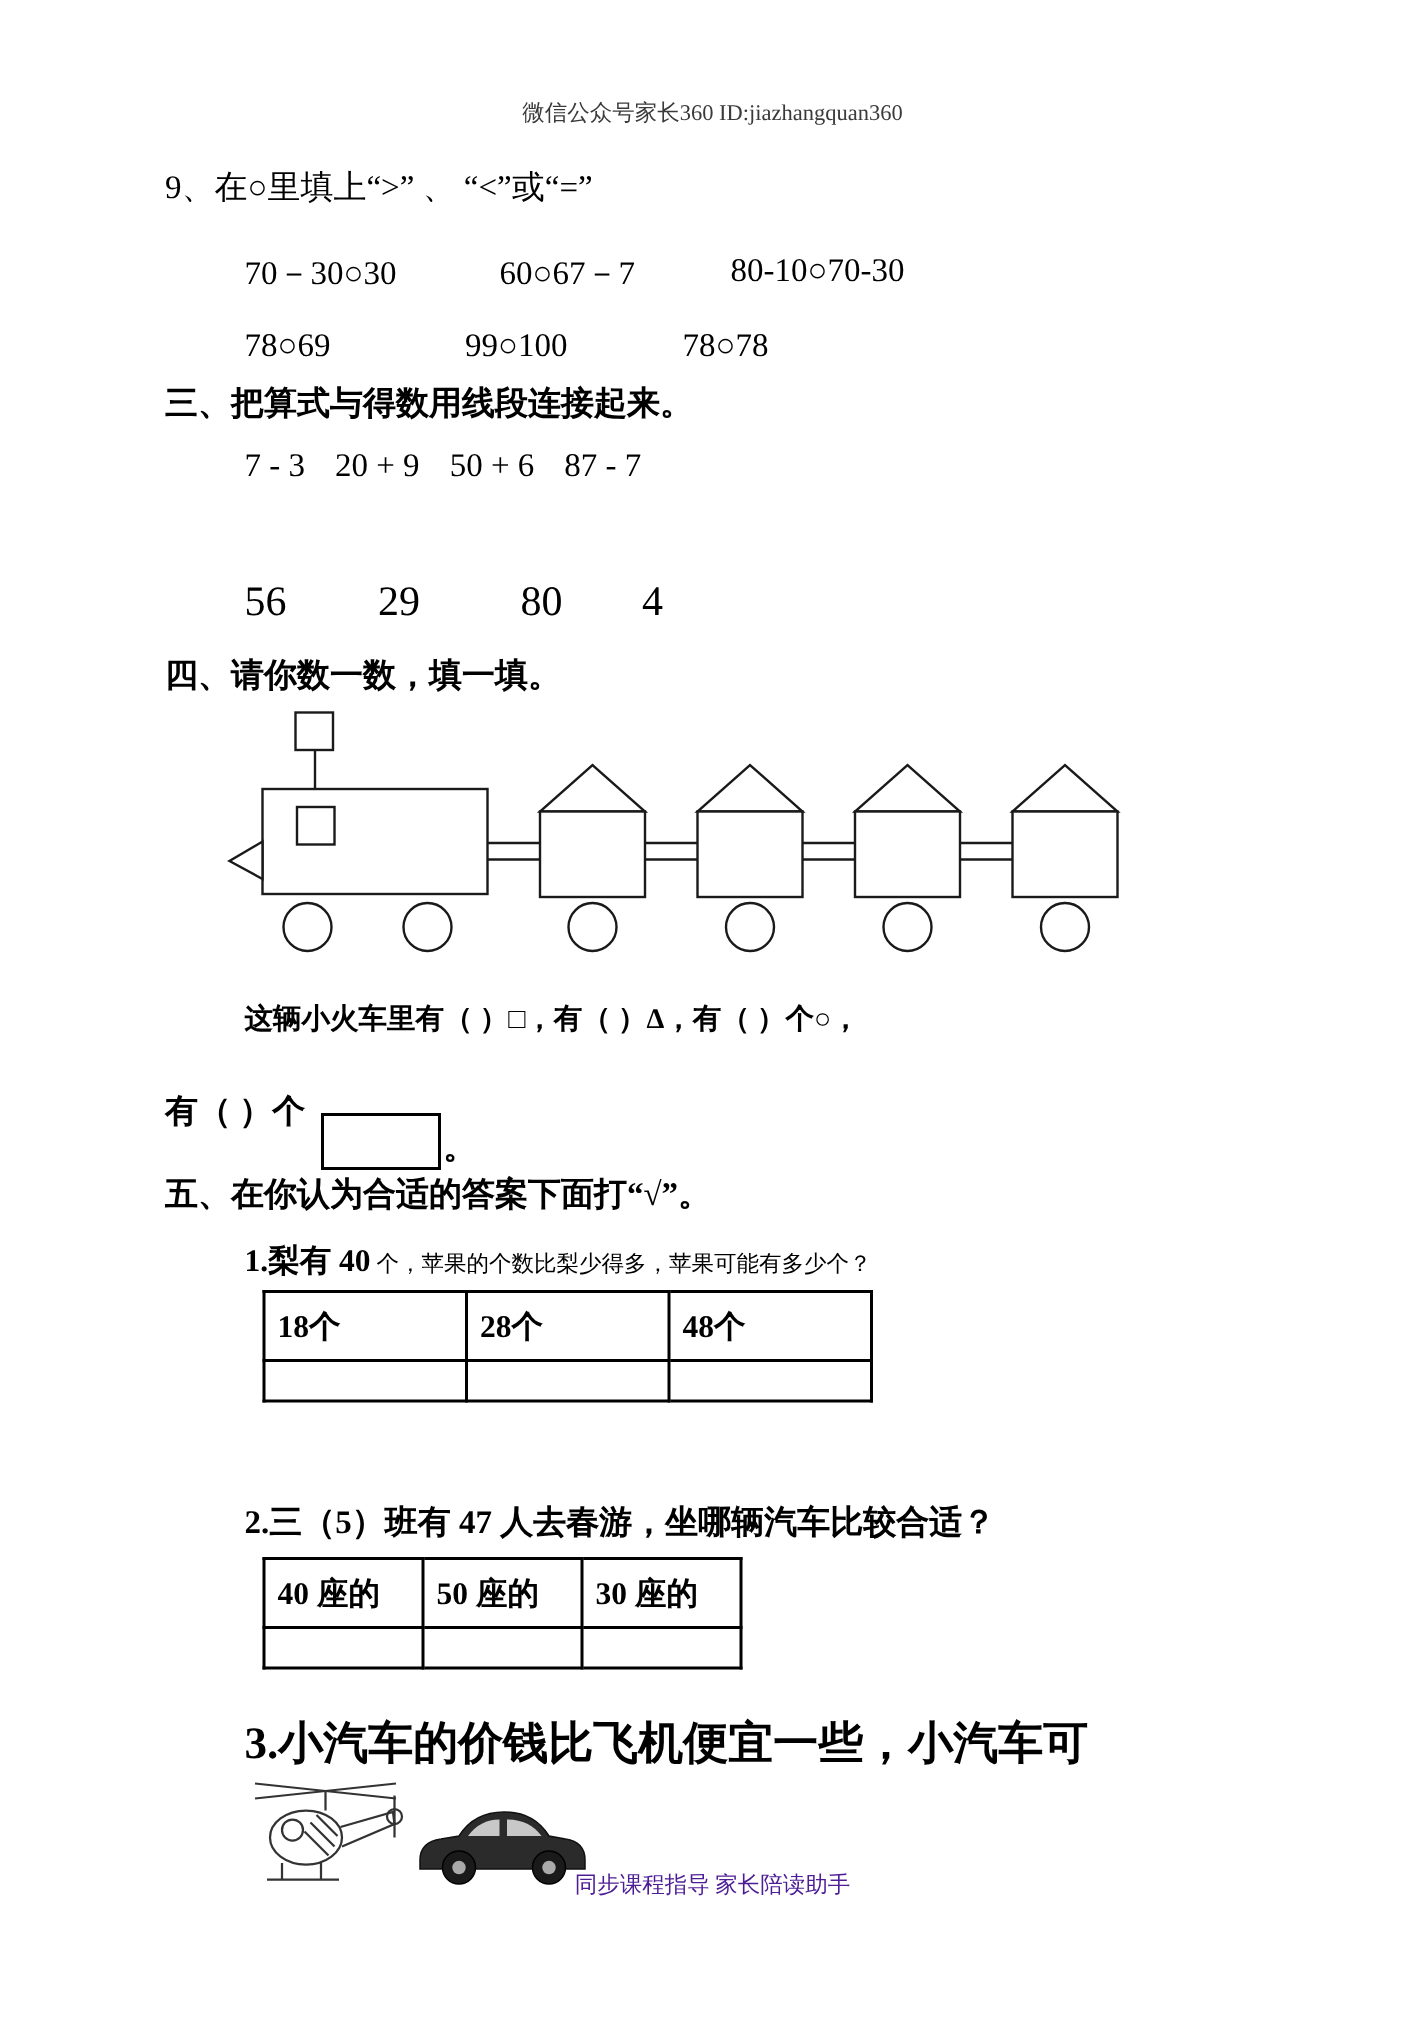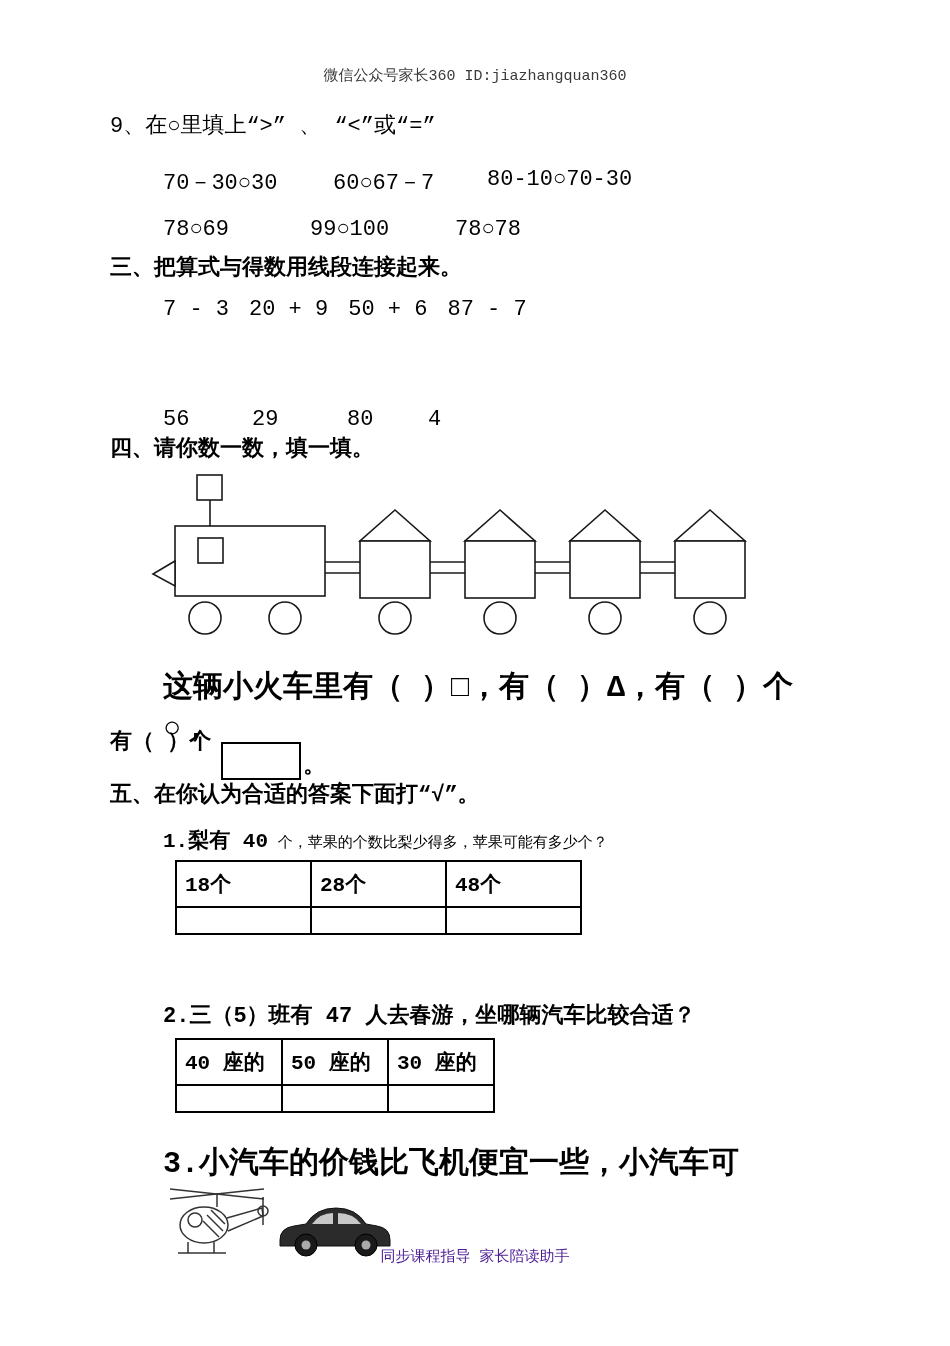--- a/index.html
+++ b/index.html
@@ -1,40 +1,40 @@
 <!DOCTYPE html>
 <html><head>
 <meta charset="utf-8">
 <style>
   * { margin:0; padding:0; box-sizing:border-box; }
   html,body { background:#ffffff; }
   .page {
     position:relative; width:830px; height:1346px; background:#ffffff;
-    font-family:Liberation Mono, monospace; color:#000;
+    font-family:Liberation Serif, serif; color:#000;
     overflow:hidden;
   }
   .abs { position:absolute; }
   .header { top:66px; left:0; width:950px; text-align:center; font-size:15px; color:#3a3a3a; }
   .footer { top:1247px; left:0; width:950px; text-align:center; font-size:15px; color:#4c1d95; }
 
   .t22 { font-size:22px; line-height:1.3; }
   .bold { font-weight:700; }
 
   .q9-title { left:110px; top:110px; font-size:22px; }
   .q9-row1 { left:163px; top:167px; width:640px; height:30px; font-size:22px; }
   .q9-row2 { left:163px; top:217px; width:640px; height:30px; font-size:22px; }
 
   .s3-title { left:110px; top:255px; }
   .s3-exprs { left:163px; top:297px; display:flex; gap:20px; font-size:22px; }
-  .s3-answers { left:163px; top:407px; width:400px; height:30px; font-size:22px; }
+  .s3-answers { left:163px; top:386px; width:400px; height:30px; font-size:28px; }
 
   .s4-title { left:110px; top:436px; }
   .train { left:150px; top:470px; }
 
-  .count-line1 { left:163px; top:666px; font-size:30px; }
+  .count-line1 { left:163px; top:666px; font-size:19px; }
   .count-line2 { left:110px; top:710px; display:flex; align-items:flex-start; font-size:22px;margin-top:16px; }
   .rect-box { width:80px; height:38px; border:2px solid #000; margin-left:10px; margin-top:16px; }
   .count-suffix { align-self:flex-end; margin-left:2px; }
 
   .s5-title { left:110px; top:782px; }
 
   .q1-text { left:163px; top:826px; }
   .q1-lead { font-size:21px; font-weight:700; }
   .q1-rest { font-size:15px; }
 

